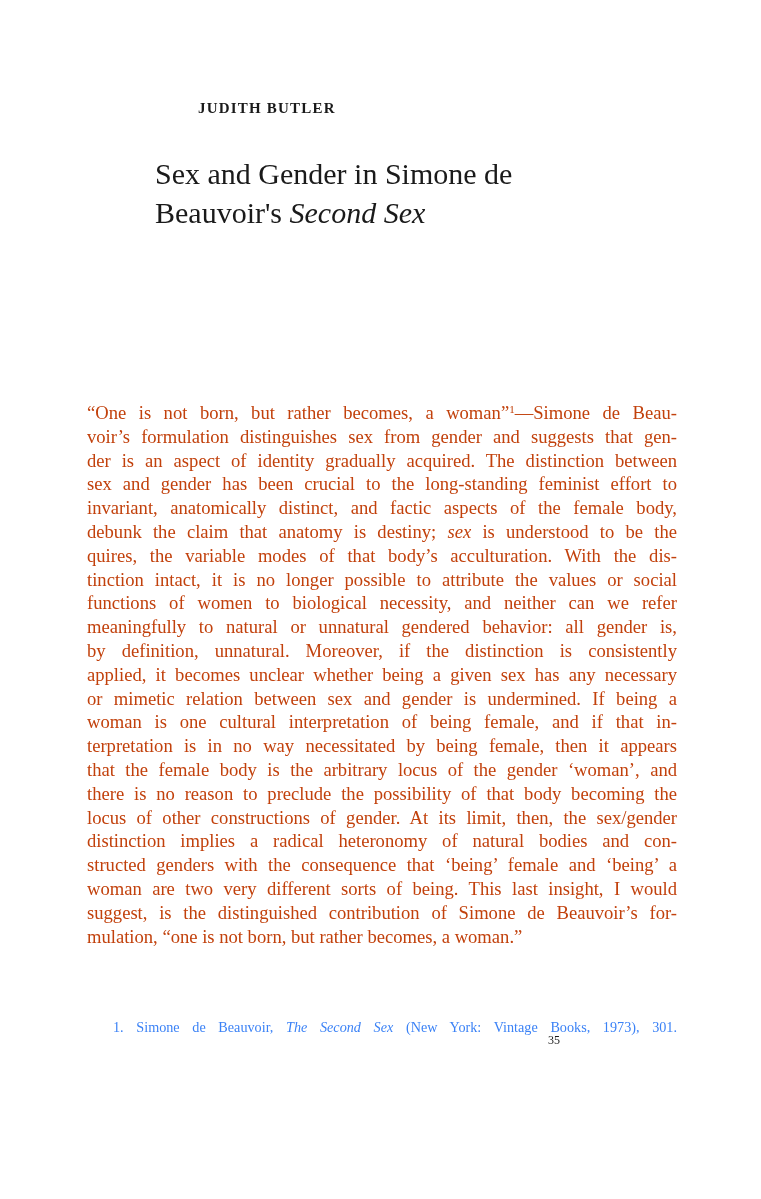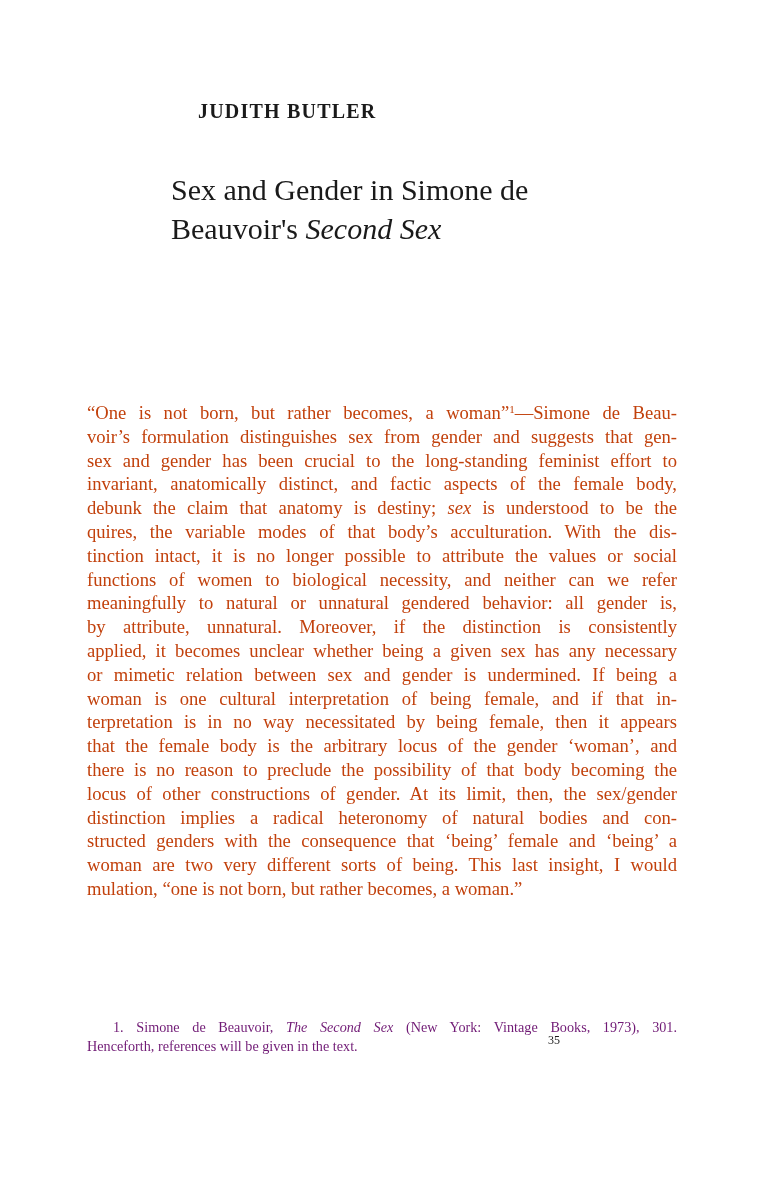--- a/index.html
+++ b/index.html
@@ -12,34 +12,34 @@
     height: 1199px;
     position: relative;
     overflow: hidden;
     font-family: "Liberation Serif", "DejaVu Serif", serif;
     color: #1a1a1a;
   }
   .author {
     position: absolute;
     left: 198px;
     top: 100px;
-    font-size: 20px;
+    font-size: 15px;
     font-weight: bold;
     letter-spacing: 1.2px;
     color: #1a1a1a;
   }
   .title {
     position: absolute;
     left: 155px;
     top: 154px;
     font-size: 30px;
     line-height: 39px;
     font-weight: normal;
     color: #1a1a1a;
-    margin: 16px;
+    margin: 0;
   }
   .title i { }
   .body-text {
     position: absolute;
     left: 87px;
     top: 401px;
     width: 590px;
     font-size: 18.6px;
     line-height: 23.8px;
     color: #c2410c;
@@ -60,21 +60,21 @@
     vertical-align: 6px;
     line-height: 0;
   }
   .footnote {
     position: absolute;
     left: 87px;
     top: 1018px;
     width: 590px;
     font-size: 14.2px;
     line-height: 19px;
-    color: #701a75;
+    color: #3b82f6;
   }
   .footnote .fline {
     display: block;
     white-space: nowrap;
   }
   .footnote .fline.first {
     text-indent: 26px;
     text-align: justify;
     text-align-last: justify;
   }
@@ -93,39 +93,40 @@
 <div class="author">JUDITH BUTLER</div>
 
 <h1 class="title">
   <span>Sex and Gender in Simone de</span><br>
   <span>Beauvoir's </span><i>Second Sex</i>
 </h1>
 
 <div class="body-text" id="body-text">
     <span class="line"><span>“One is not born, but rather becomes, a woman”</span><sup>1</sup><span>—Simone de Beau-</span></span>
     <span class="line"><span>voir’s formulation distinguishes sex from gender and suggests that gen-</span></span>
+    <span class="line"><span>der is an aspect of identity gradually acquired. The distinction between</span></span>
     <span class="line"><span>sex and gender has been crucial to the long-standing feminist effort to</span></span>
     <span class="line"><span>invariant, anatomically distinct, and factic aspects of the female body,</span></span>
     <span class="line"><span>debunk the claim that anatomy is destiny; </span><i>sex</i><span> is understood to be the</span></span>
     <span class="line"><span>quires, the variable modes of that body’s acculturation. With the dis-</span></span>
     <span class="line"><span>tinction intact, it is no longer possible to attribute the values or social</span></span>
     <span class="line"><span>functions of women to biological necessity, and neither can we refer</span></span>
     <span class="line"><span>meaningfully to natural or unnatural gendered behavior: all gender is,</span></span>
-    <span class="line"><span>by attribute, unnatural. Moreover, if the distinction is consistently</span></span>
+    <span class="line"><span>by definition, unnatural. Moreover, if the distinction is consistently</span></span>
     <span class="line"><span>applied, it becomes unclear whether being a given sex has any necessary</span></span>
     <span class="line"><span>or mimetic relation between sex and gender is undermined. If being a</span></span>
     <span class="line"><span>woman is one cultural interpretation of being female, and if that in-</span></span>
     <span class="line"><span>terpretation is in no way necessitated by being female, then it appears</span></span>
     <span class="line"><span>that the female body is the arbitrary locus of the gender ‘woman’, and</span></span>
     <span class="line"><span>there is no reason to preclude the possibility of that body becoming the</span></span>
     <span class="line"><span>locus of other constructions of gender. At its limit, then, the sex/gender</span></span>
     <span class="line"><span>distinction implies a radical heteronomy of natural bodies and con-</span></span>
     <span class="line"><span>structed genders with the consequence that ‘being’ female and ‘being’ a</span></span>
     <span class="line"><span>woman are two very different sorts of being. This last insight, I would</span></span>
+    <span class="line"><span>suggest, is the distinguished contribution of Simone de Beauvoir’s for-</span></span>
     <span class="line last"><span>mulation, “one is not born, but rather becomes, a woman.”</span></span>
   </div>
 
 <div class="footnote">
   <span class="fline first"><span>1. Simone de Beauvoir, </span><i>The Second Sex</i><span> (New York: Vintage Books, 1973), 301.</span></span>
-  <span class="fline">Henceforth, references will be given in the text.</span>
 </div>
 
 <div class="page-number">35</div>
 
 </body></html>

